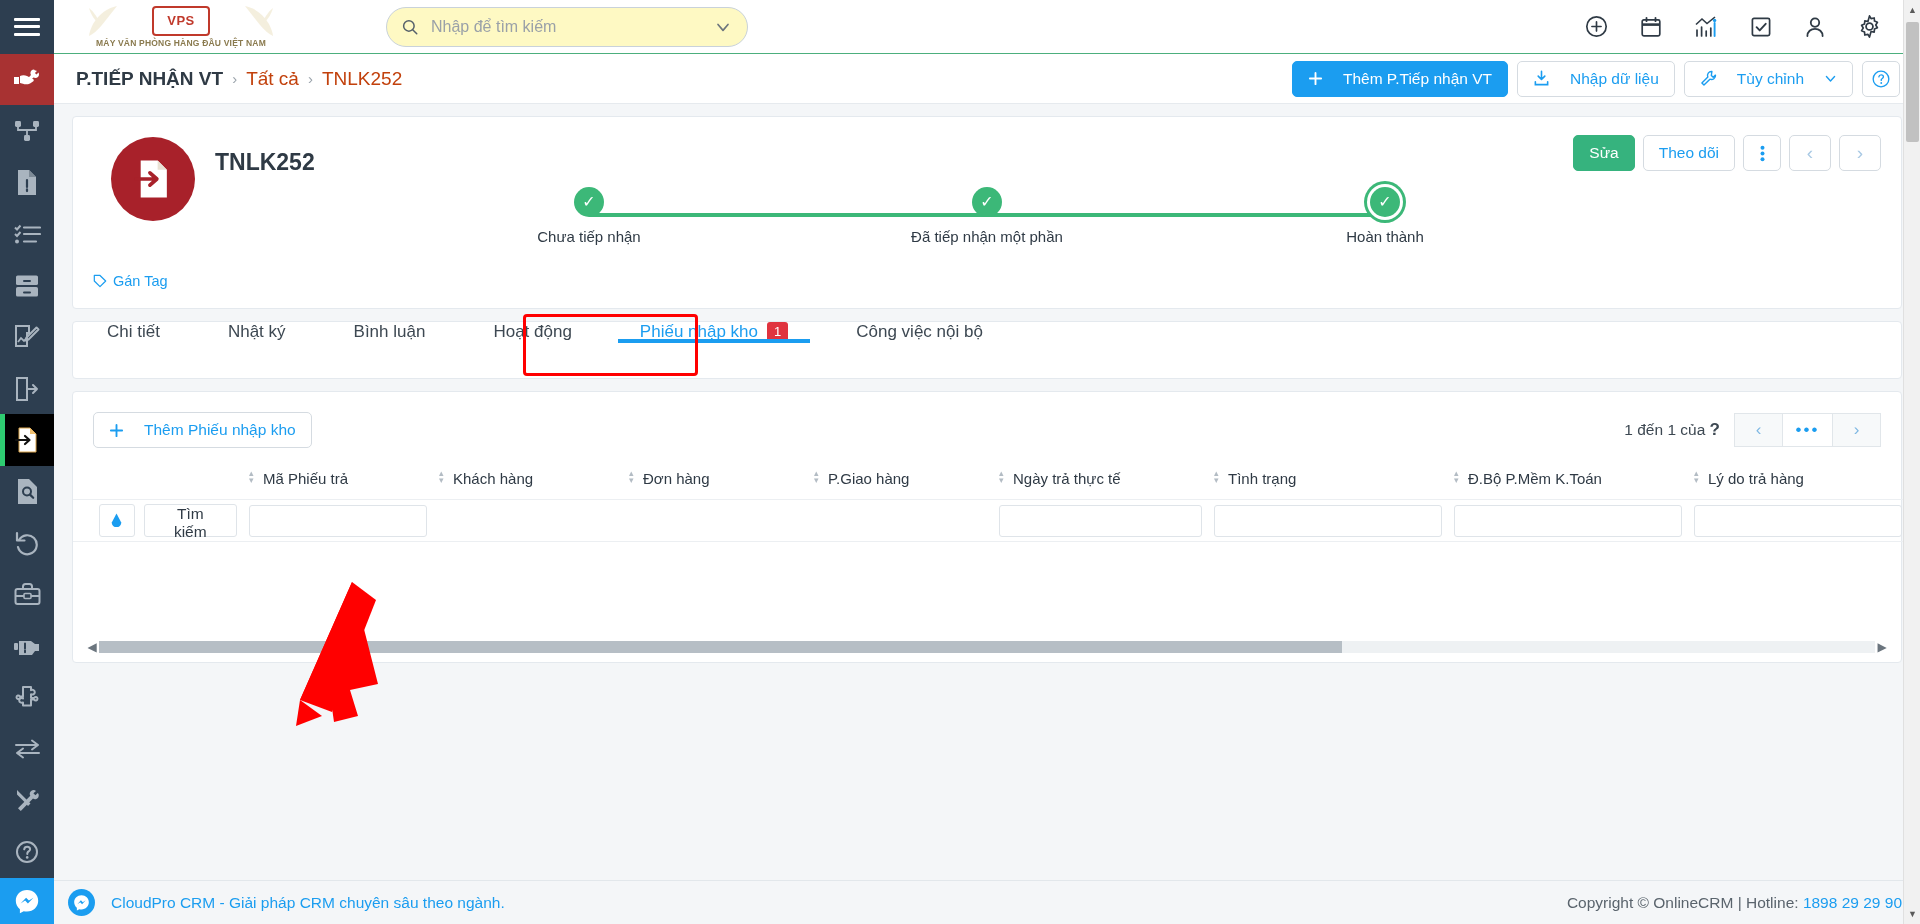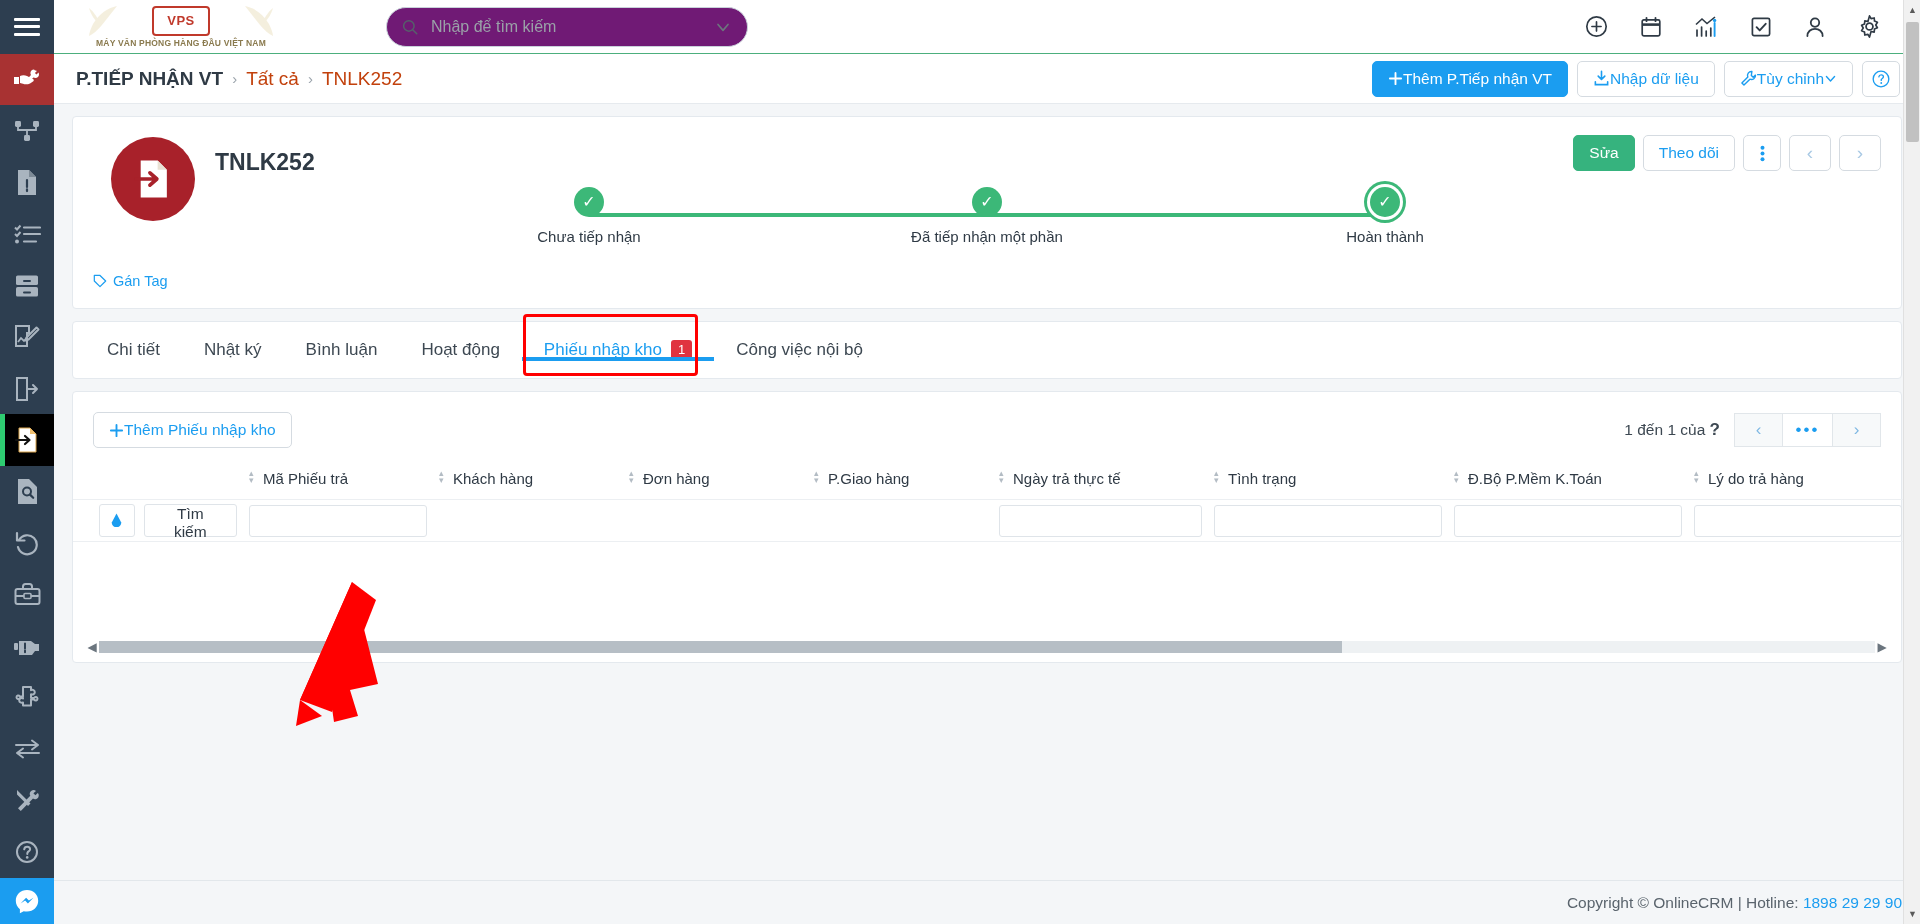--- a/index.html
+++ b/index.html
@@ -37,21 +37,21 @@
     font-size: 13px; font-weight: bold; color: #c0392b; letter-spacing: .5px;
     line-height: 1;
   }
   .brand-sub { font-size: 8.5px; color: #8a7a4e; font-weight: bold; letter-spacing: .2px; margin-top: 2px; white-space: nowrap;}
   .laurel { position: absolute; top: 4px; width: 42px; height: 34px; opacity: .45; }
   .laurel.l { left: 4px; } .laurel.r { right: 4px; }
 
   .searchwrap { flex: 0 0 auto; margin-left: 100px; }
   .searchbox {
     width: 362px; height: 40px; border: 1px solid #c9d2da; border-radius: 22px;
-    display: flex; align-items: center; padding: 0 14px; background: #701a75;
+    display: flex; align-items: center; padding: 0 14px; background: #fef9c3;
   }
   .searchbox .mag { width: 18px; height: 18px; flex: 0 0 18px; }
   .search-input {
     border: 0; outline: 0; flex: 1; font-size: 16px; color: #888f97;
     font-family: "Liberation Sans", sans-serif; margin-left: 10px; background: transparent;
   }
   .search-input::placeholder { color: #9aa1a8; }
   .search-caret { width: 20px; height: 20px; }
 
   .top-icons { margin-left: auto; display: flex; align-items: center; gap: 30px; padding-right: 38px; }
@@ -86,21 +86,21 @@
     border-bottom: 1px solid #e6eaee;
   }
   .crumb { display: flex; align-items: center; gap: 9px; font-size: 19px; }
   .crumb .c0 { color: #2f3a45; font-weight: bold; }
   .crumb .sep { color: #9aa3ab; font-size: 15px; }
   .crumb .c1, .crumb .c2 { color: #c2410c; font-weight: normal; }
 
   .crumb-actions { margin-left: auto; display: flex; align-items: center; gap: 9px; }
   .btn {
     height: 36px; border-radius: 5px; display: inline-flex; align-items: center; justify-content:center;
-    gap: 0; padding: 0 15px; font-size: 15.5px; cursor: pointer; white-space: nowrap;
+    gap: 20px; padding: 0 15px; font-size: 15.5px; cursor: pointer; white-space: nowrap;
     border: 1px solid #d5dbe1; background: #fff; color: #1b9df0;
   }
   .btn-primary { background: #1b9df0; border-color: #1b9df0; color: #fff; }
   .btn-icon-only { width: 38px; padding: 0; }
   .btn svg { display:block; }
 
   
   .content { flex: 1; min-height: 0; overflow: hidden; padding: 12px 18px 0 18px; }
   .card {
     background: #fff; border: 1px solid #e4e9ee; border-radius: 4px;
@@ -126,21 +126,21 @@
     width: 30px; height: 30px; border-radius: 50%; background: #3cb878; color: #fff;
     display: inline-flex; align-items: center; justify-content: center; font-size: 16px;
     position: relative; z-index: 2; line-height: 1;
   }
   .circ.ring { box-shadow: 0 0 0 3px #fff, 0 0 0 6px #3cb878; }
   .stage-lbl { margin-top: 11px; font-size: 15px; color: #2f3a45; white-space: nowrap; }
 
   .gantag { margin-top: 6px; display: inline-flex; align-items: center; gap: 6px; color: #1b9df0; font-size: 14.5px; cursor: pointer; }
 
   
-  .tabcard { background:#fff; border:1px solid #e4e9ee; border-radius:4px; margin-top: 12px; height: 58px; display:flex; align-items:center; padding-left: 12px; position: relative;}
+  .tabcard { background:#fff; border:1px solid #e4e9ee; border-radius:4px; margin-top: 12px; height: 58px; display:flex; align-items:flex-start; padding-left: 12px; position: relative; gap: 24px;}
   .tab { display:flex; align-items:center; padding: 0 22px; font-size: 17px; color: #3d4852; cursor: pointer; position: relative; }
   .tab.active { color: #1b9df0; }
   .tab.active::after { content:""; position:absolute; left: 0; right: 0; bottom: -1px; height: 4px; background: #1b9df0; }
   .tab .badge { background: #e0333f; color: #fff; font-size: 13px; border-radius: 3px; padding: 2px 7px; margin-left: 9px; line-height: 1.2; }
   .tab-highlight {
     position: absolute; left: 450px; top: -8px; width: 175px; height: 62px;
     border: 3px solid #ff0000; border-radius: 4px; pointer-events: none;
   }
 
   
@@ -587,20 +587,29 @@
             <div class="track">
               <div class="thumb"></div>
             </div>
             <div class="arrow">▶</div>
           </div>
         </div>
 
       </div>
 
       <div class="footer">
+        <div class="foot-left">
+          <div class="fb">
+            <svg width="17" height="17" viewBox="0 0 26 26">
+              <path d="M13 2C6.6 2 1.8 6.7 1.8 12.8c0 3.4 1.6 6.4 4.1 8.4v4.1l3.8-2.1c1 .3 2.1.4 3.3.4 6.4 0 11.2-4.7 11.2-10.8S19.4 2 13 2z" fill="#fff"></path>
+              <path d="M6.6 15.5l5.5-5.8 2.8 2.9 4.5-2.9-5.5 5.8-2.8-2.9z" fill="#1b9df0"></path>
+            </svg>
+          </div>
+          <a>CloudPro CRM - Giải pháp CRM chuyên sâu theo ngành.</a>
+        </div>
         <div class="foot-right">
           <span>Copyright © OnlineCRM | Hotline: </span><a>1898 29 29 90</a>
         </div>
       </div>
 
     </div>
   </div>
 
   <div class="vscroll">
     <div class="vup">▲</div>

